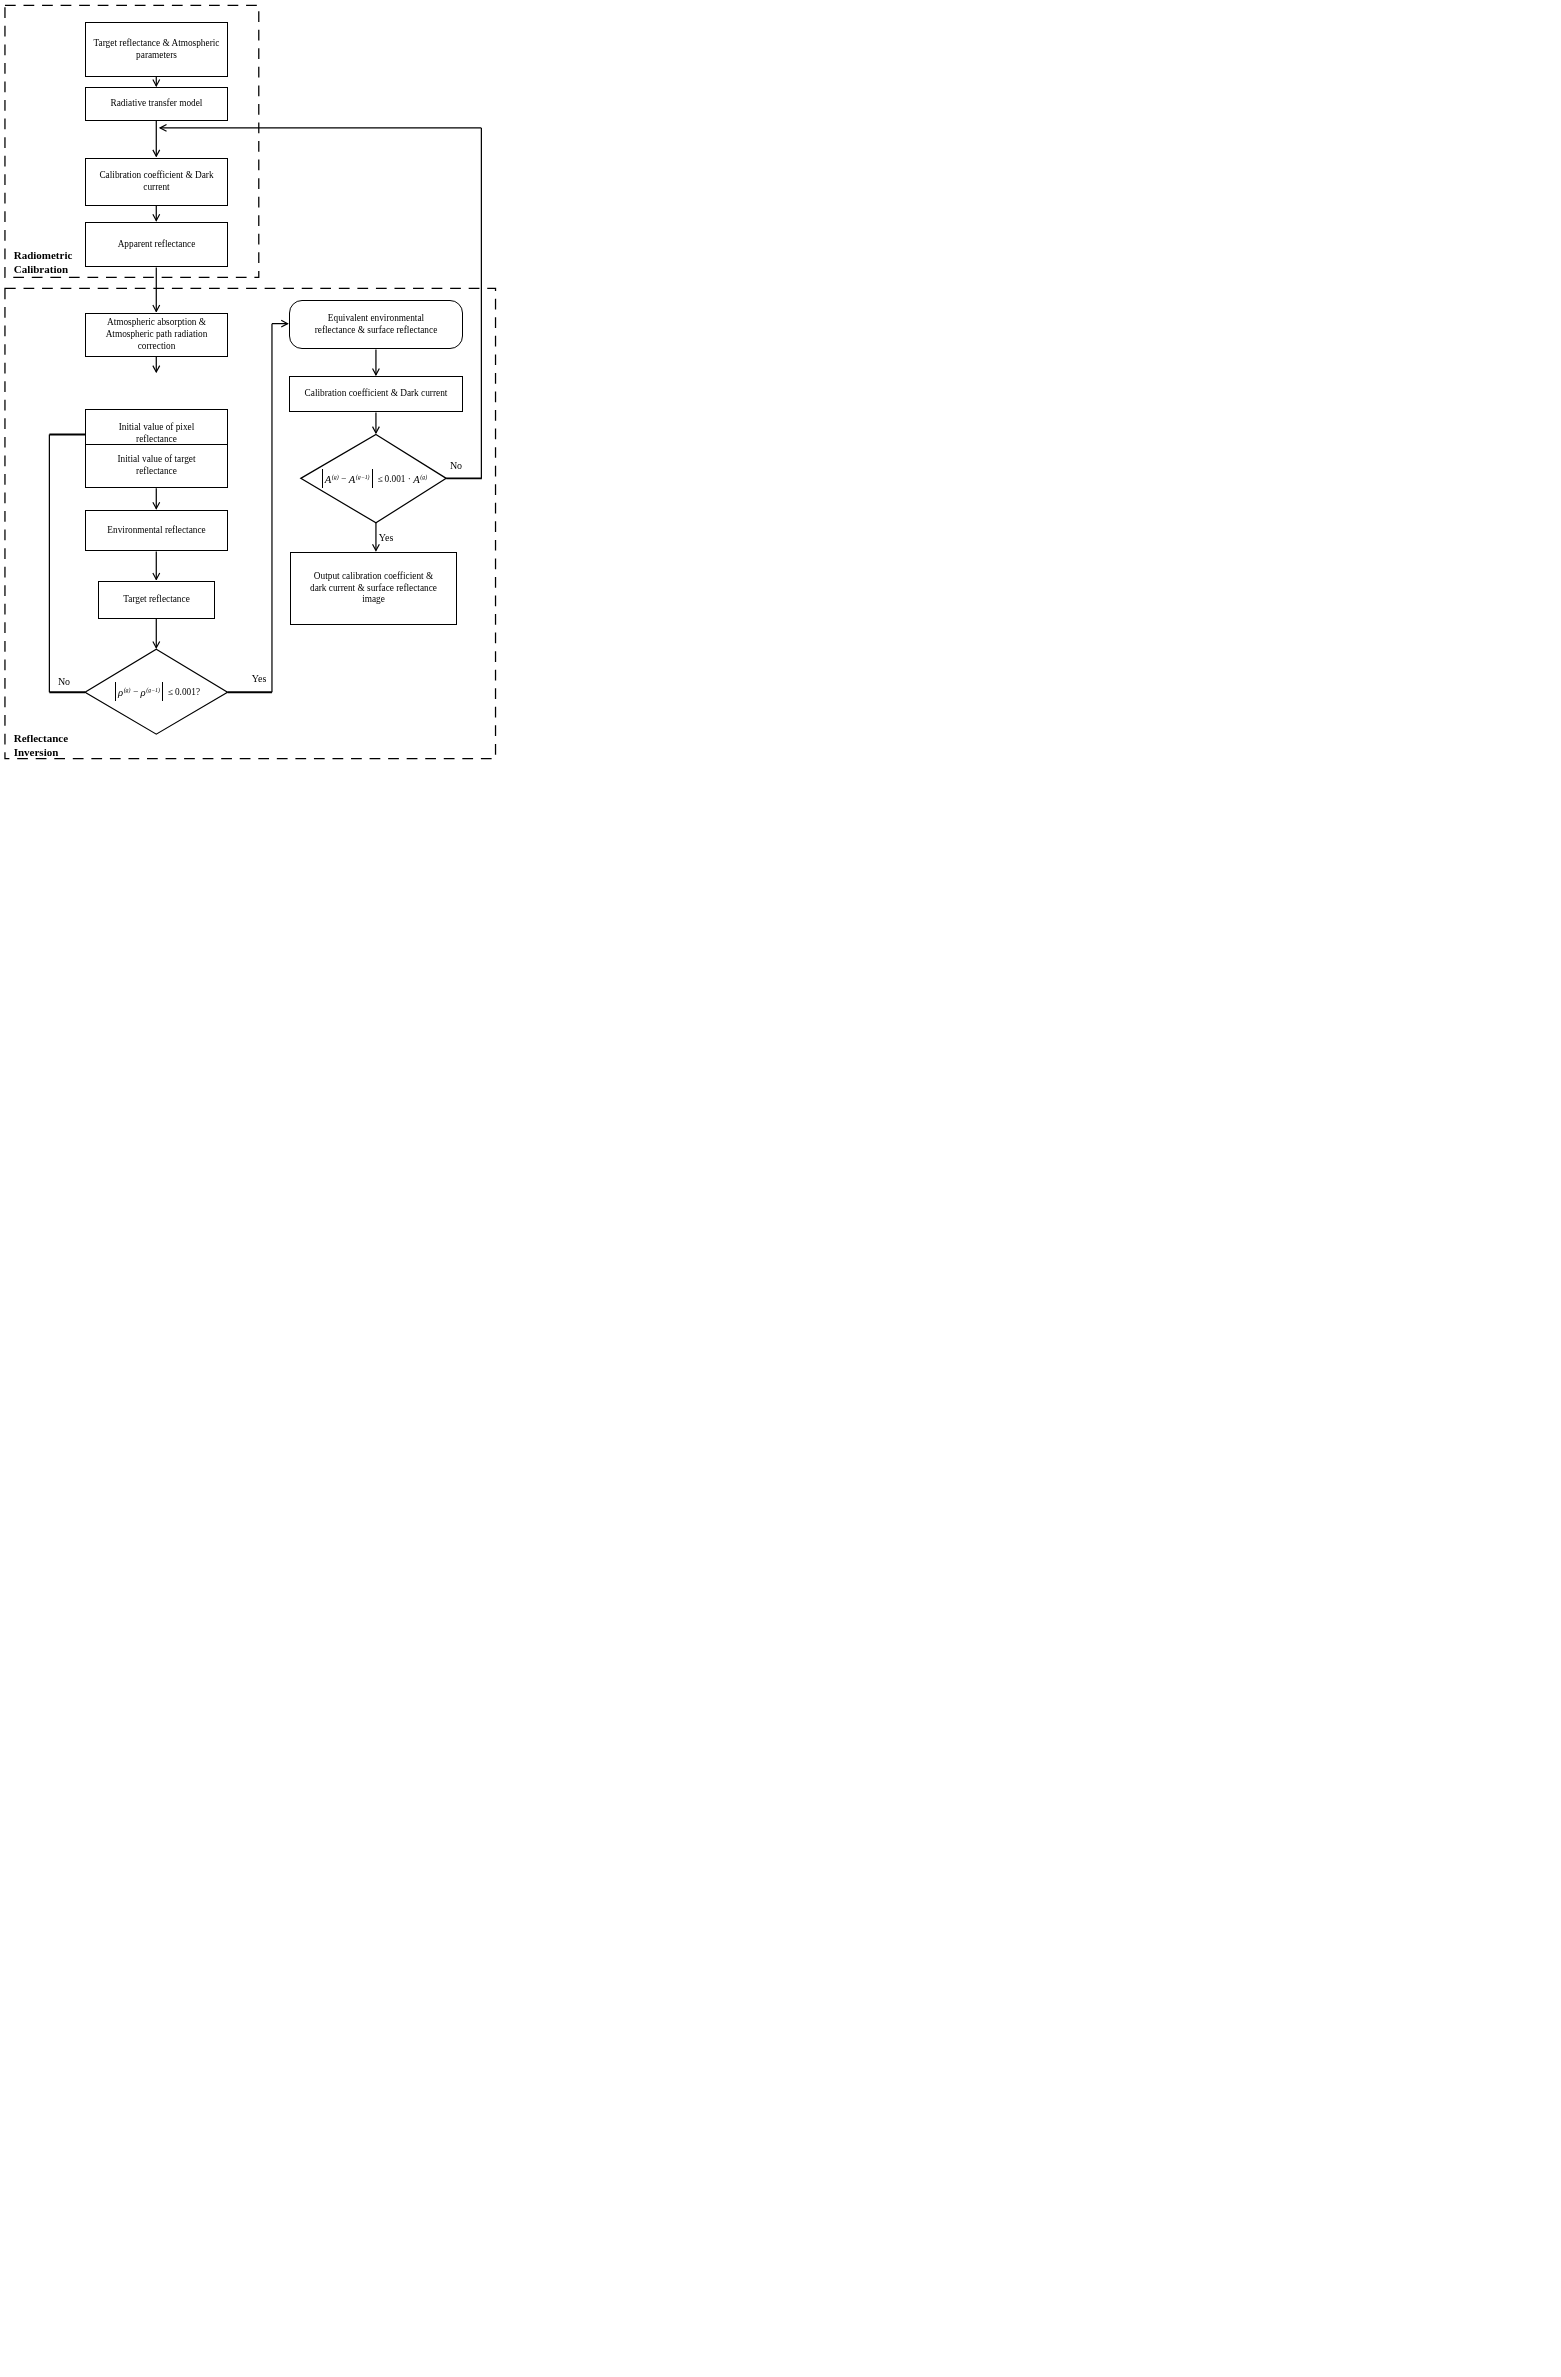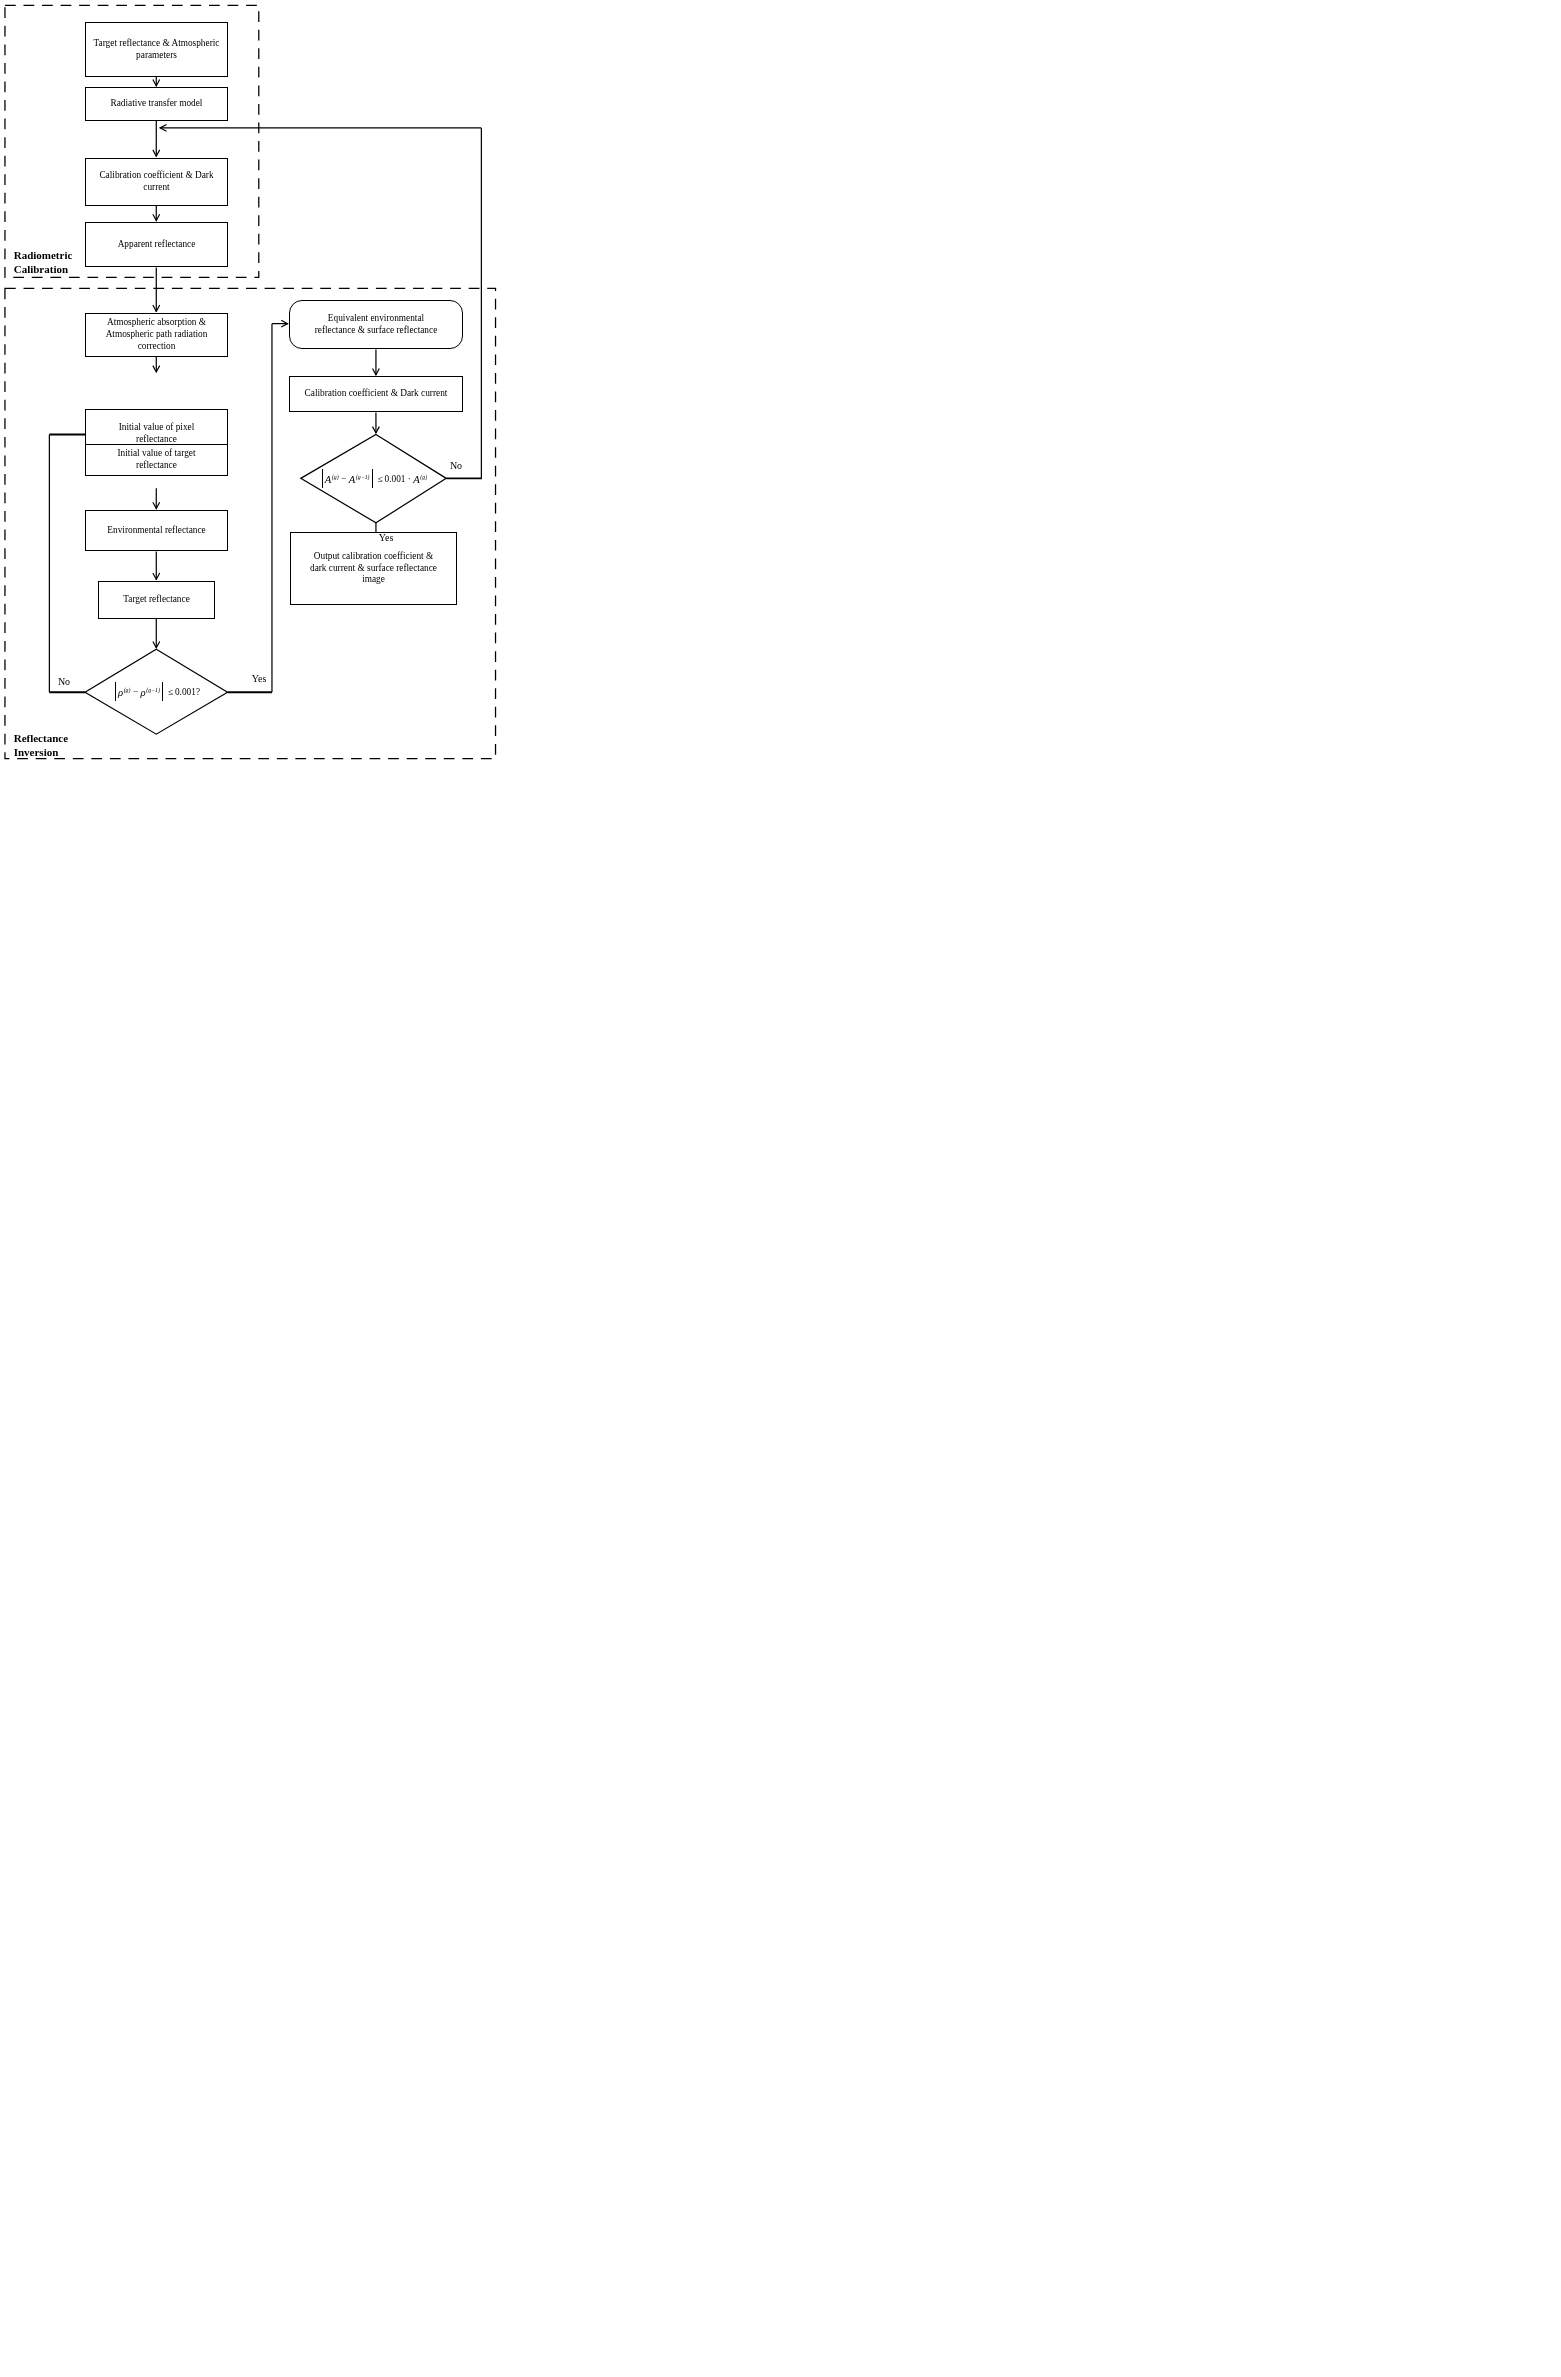--- a/index.html
+++ b/index.html
@@ -90,27 +90,27 @@
     <polygon points="320,1330 466,1418 320,1504 174,1418" fill="#fff" stroke="#000" stroke-width="2.5"></polygon>
     <polygon points="770,890 914,980 770,1071 616,980" fill="#fff" stroke="#000" stroke-width="2.5"></polygon>
   </svg>
 
   <div class="box narrowpad" style="left:85px;top:22px;width:143px;height:55px;">Target reflectance &amp; Atmospheric parameters</div>
   <div class="box" style="left:85px;top:87px;width:143px;height:34px;">Radiative transfer model</div>
   <div class="box narrowpad" style="left:85px;top:158px;width:143px;height:48px;">Calibration coefficient &amp; Dark current</div>
   <div class="box" style="left:85px;top:222px;width:143px;height:45px;">Apparent reflectance</div>
   <div class="box" style="left:85px;top:313px;width:143px;height:44px;">Atmospheric absorption &amp; Atmospheric path radiation correction</div>
   <div class="box" style="left:85px;top:373px;width:143px;height:49px;margin-top:36px;">Initial value of pixel reflectance</div>
-  <div class="box" style="left:85px;top:444px;width:143px;height:32px;">Initial value of target reflectance</div>
+  <div class="box" style="left:85px;top:444px;width:143px;height:44px;">Initial value of target reflectance</div>
   <div class="box" style="left:85px;top:510px;width:143px;height:41px;">Environmental reflectance</div>
   <div class="box" style="left:98px;top:581px;width:117px;height:38px;">Target reflectance</div>
 
   <div class="box widebox" style="left:289px;top:300px;width:174px;height:49px;">Equivalent environmental reflectance &amp; surface reflectance</div>
   <div class="box" style="left:289px;top:376px;width:174px;height:36px;">Calibration coefficient &amp; Dark current</div>
-  <div class="box outbox" style="left:290px;top:532px;width:167px;height:73px;">Output calibration coefficient &amp; dark current &amp; surface reflectance image</div>
+  <div class="box outbox" style="left:290px;top:552px;width:167px;height:73px;">Output calibration coefficient &amp; dark current &amp; surface reflectance image</div>
 
   <div class="formula" style="left:85px;top:676px;width:143px;height:31px;">
     <span class="bar"></span>
       <span class="v">ρ</span>
       <sup>(g)</sup>
       <span class="op">−</span>
       <span class="v">ρ</span>
       <sup>(g−1)</sup>
       <span class="bar"></span>
       <span class="cmp">≤</span>

